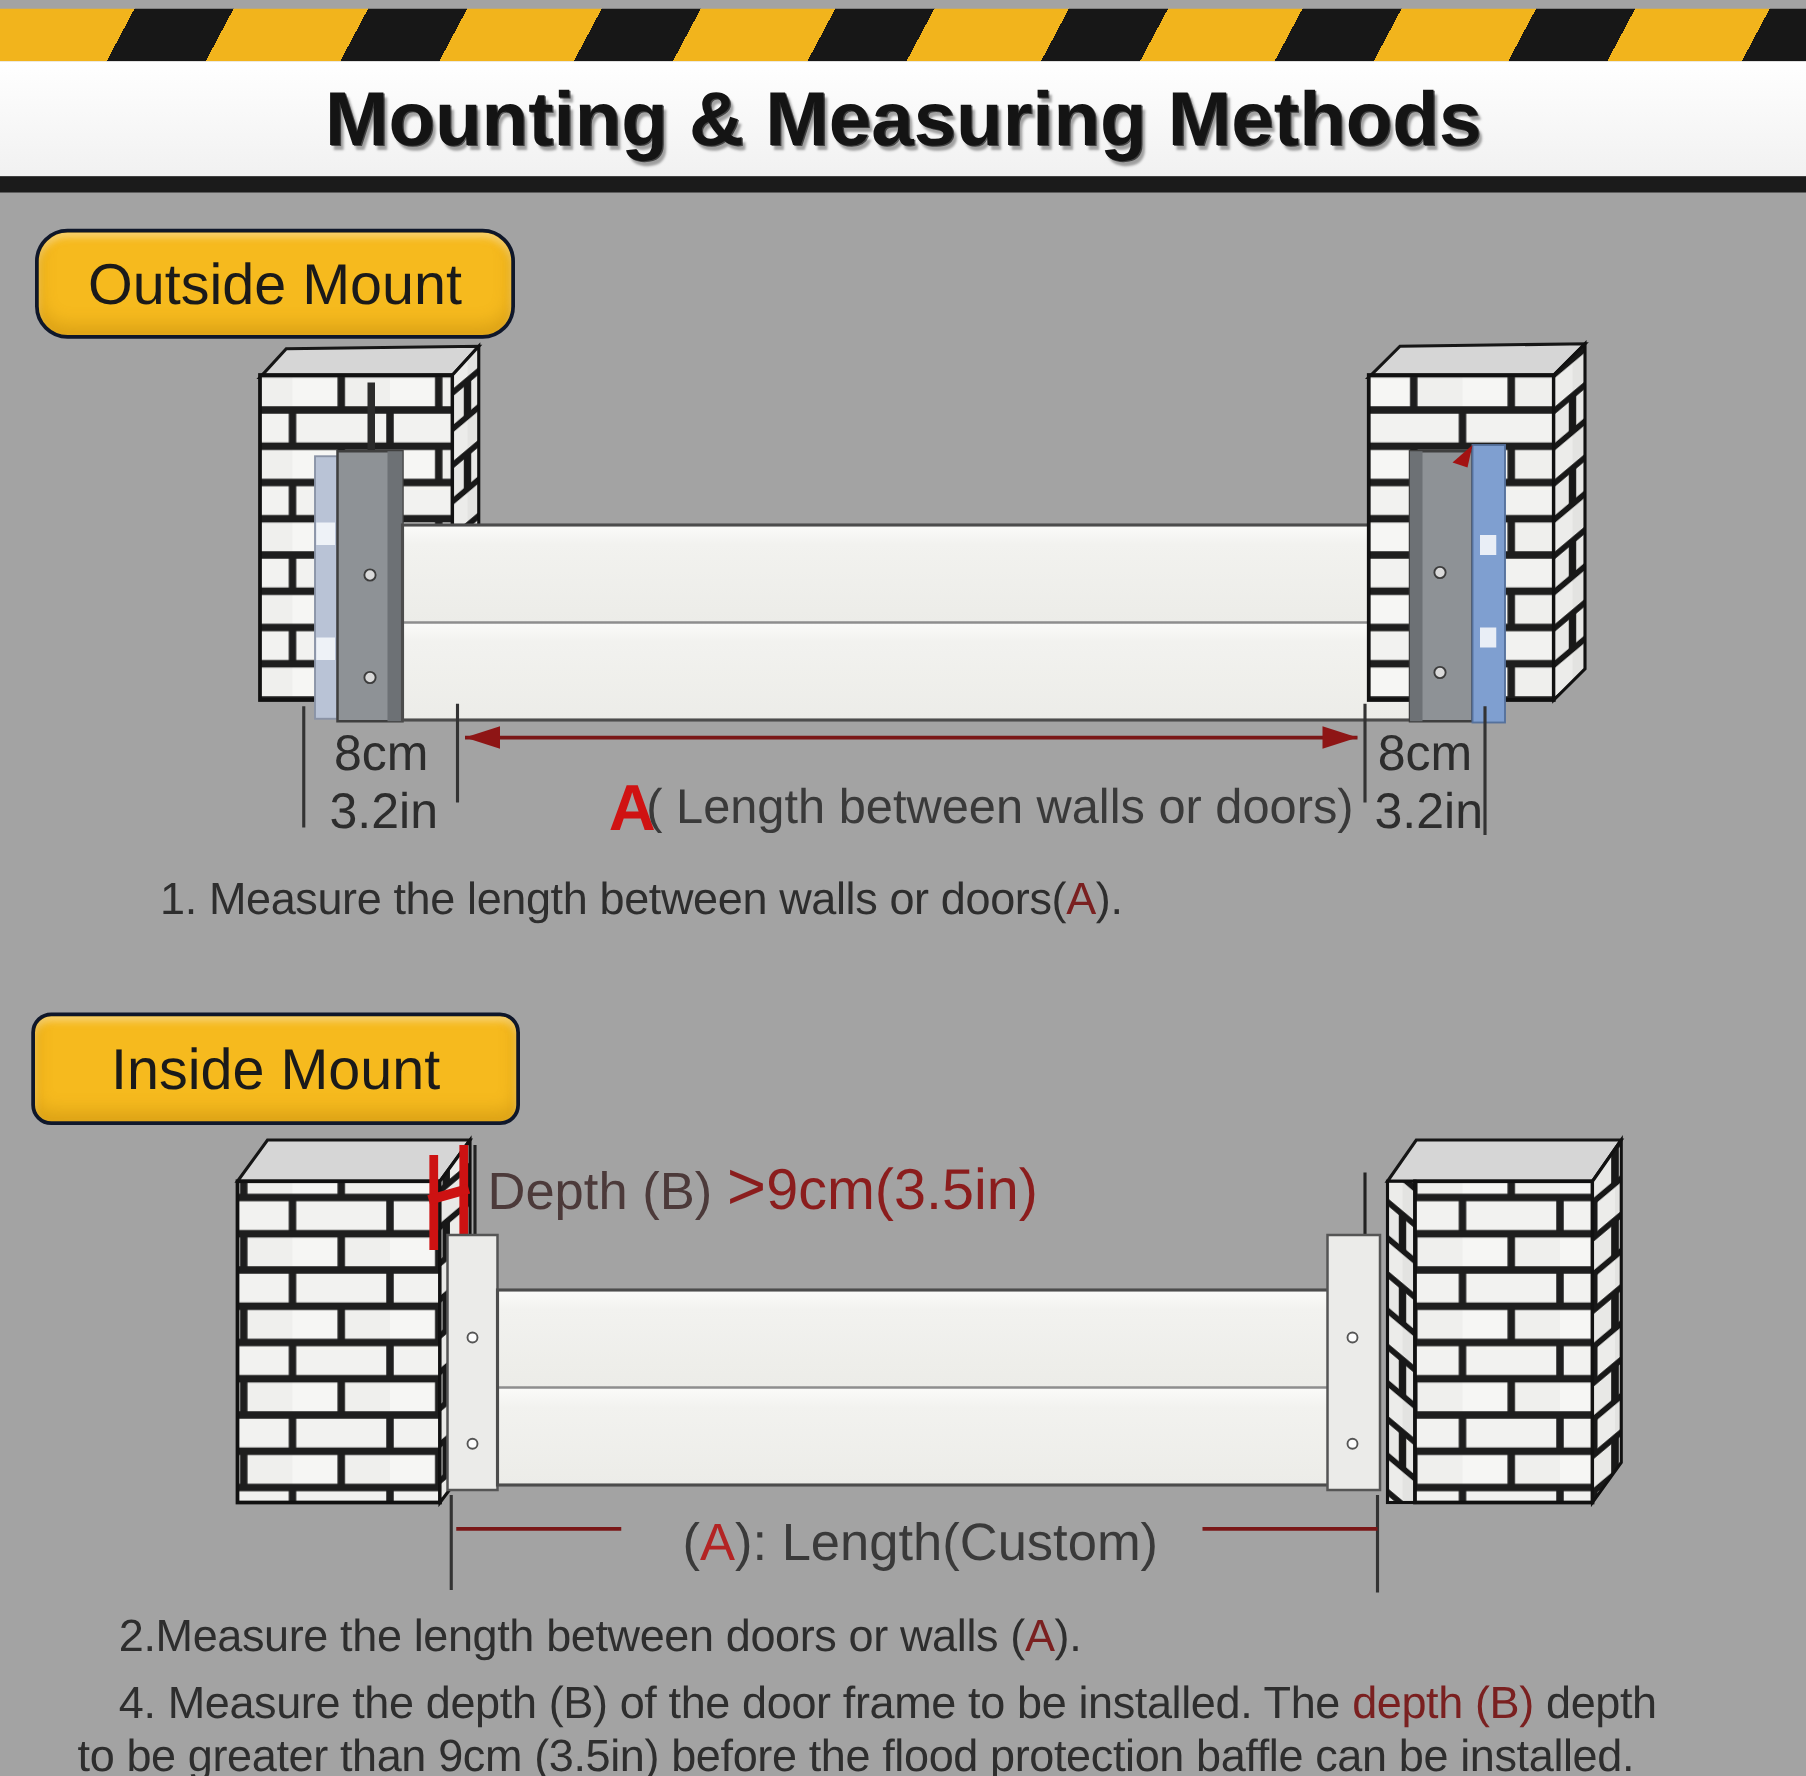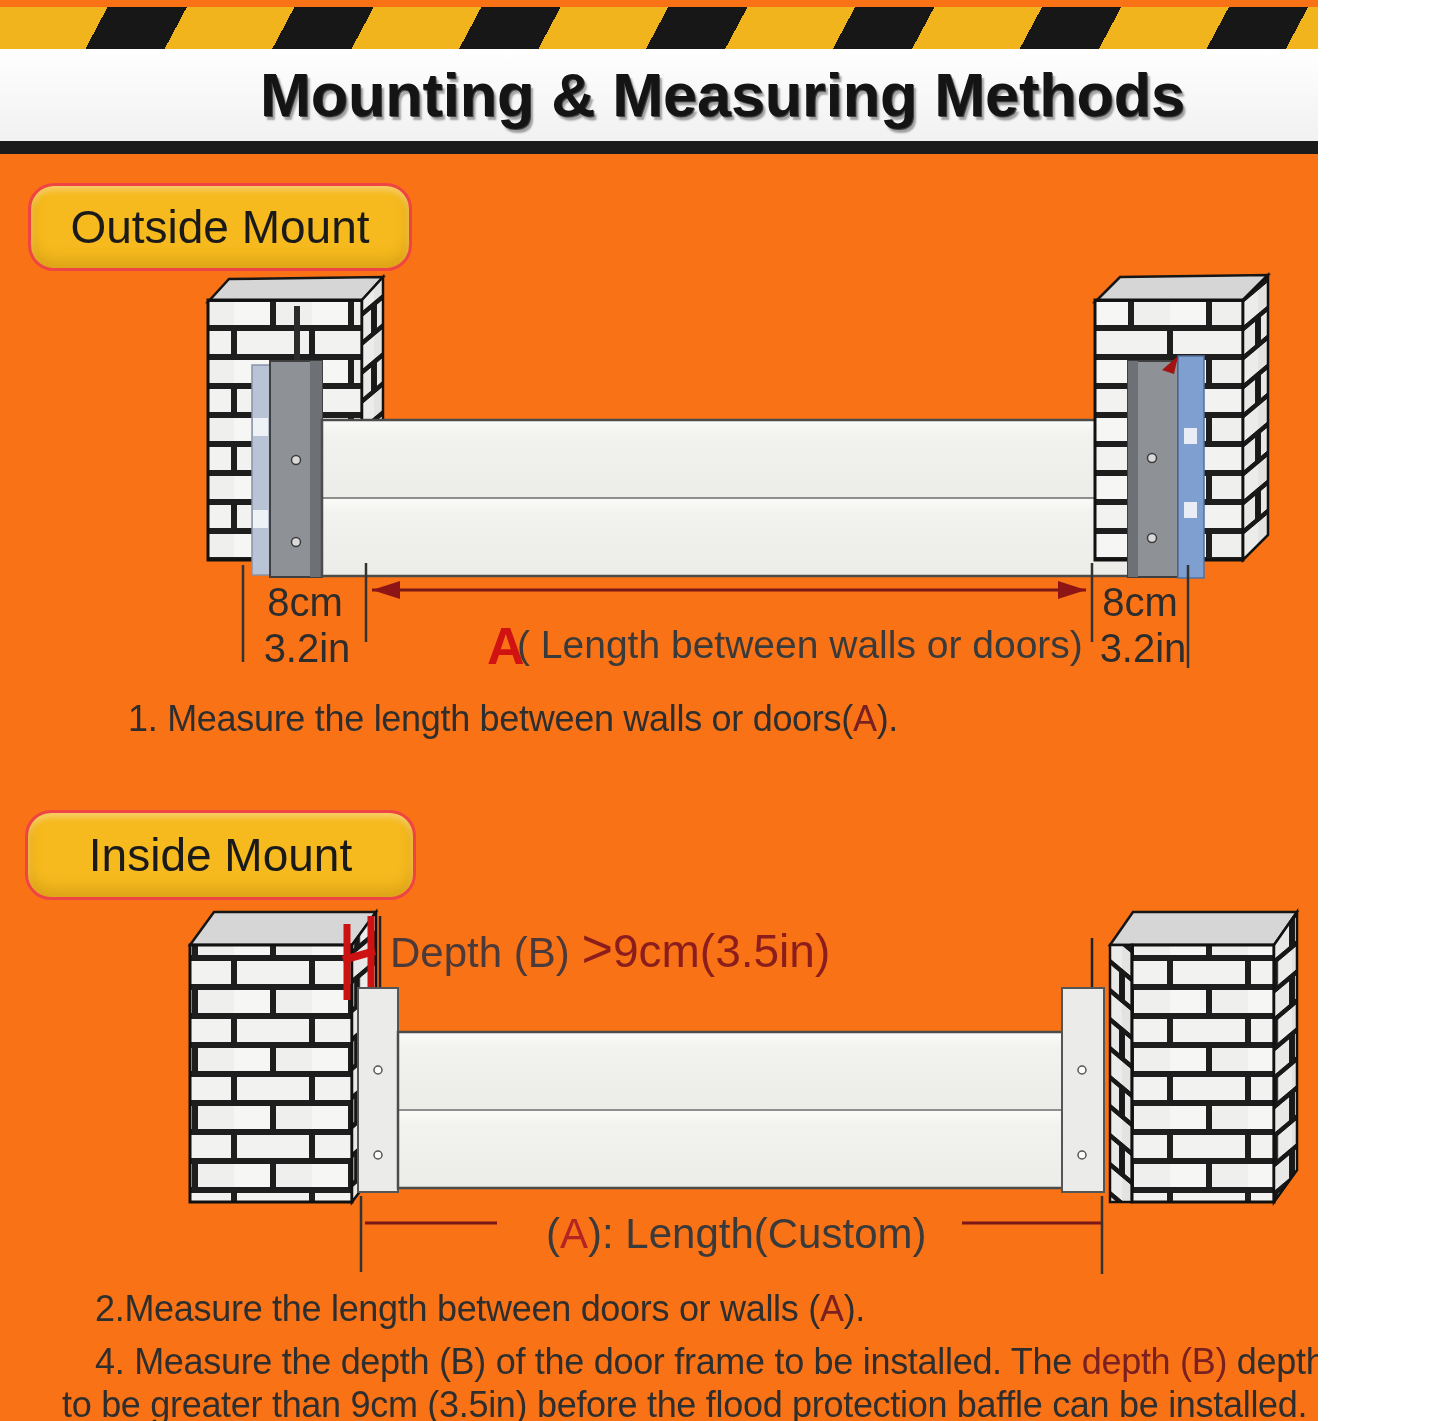--- a/index.html
+++ b/index.html
@@ -1,44 +1,44 @@
 <!DOCTYPE html>
 <html><head>
 <meta charset="utf-8">
 <style>
   html,body { margin:0; padding:0; background:#ffffff; }
   .page {
-    position:relative; width:1318px; height:1421px; overflow:hidden;
-    background:#f97316; font-family:"Liberation Sans", sans-serif;
+    position:relative; width:1445px; height:1421px; overflow:hidden;
+    background:#a3a3a3; font-family:"Liberation Sans", sans-serif;
   }
   
   .hazard-band {
     position:absolute; left:0; top:7px; width:1445px; height:42px;
     background:repeating-linear-gradient(118deg, #f2b41c 0 95px, #171717 95px 165px);
   }
   .title-band {
     position:absolute; left:0; top:49px; width:1445px; height:92px;
     background:linear-gradient(#ffffff,#f1f1f1);
     display:flex; align-items:center; justify-content:center;
   }
   .page-title {
     font-size:61px; font-weight:700; color:#141414; letter-spacing:0px;
     text-shadow:3px 4px 2px rgba(0,0,0,.35), 1px 1px 0 #666;
   }
   .black-bar { position:absolute; left:0; top:141px; width:1445px; height:13px; background:#1b1b1b; }
 
   
   .badge {
-    position:absolute; background:#f6ba1e; border:3px solid #ef4444; border-radius:26px;
+    position:absolute; background:#f6ba1e; border:3px solid #0f172a; border-radius:26px;
     display:flex; align-items:center; justify-content:center;
     font-size:46px; color:#1a1a1a;
     box-shadow: inset 0 -8px 14px rgba(150,100,0,.28), inset 0 4px 6px rgba(255,240,200,.5);
   }
   .badge-outside { left:28px; top:183px; width:378px; height:82px; }
-  .badge-inside  { left:25px; top:810px; width:385px; height:84px; }
+  .badge-inside  { left:25px; top:810px; width:385px; height:84px;border-radius:16px; }
 
   
   .diagram { position:absolute; left:0; }
   .diagram-1 { top:270px; }
   .diagram-2 { top:900px; }
   svg text { font-family:"Liberation Sans", sans-serif; }
   .dim      { font-size:40px; fill:#2d2d2d; }
   .bigA     { font-size:52px; font-weight:bold; fill:#d01212; }
   .dimlabel { font-size:39px; fill:#3a3a3a; }
   .depth-dark { font-size:42px; fill:#4c3a3a; }

